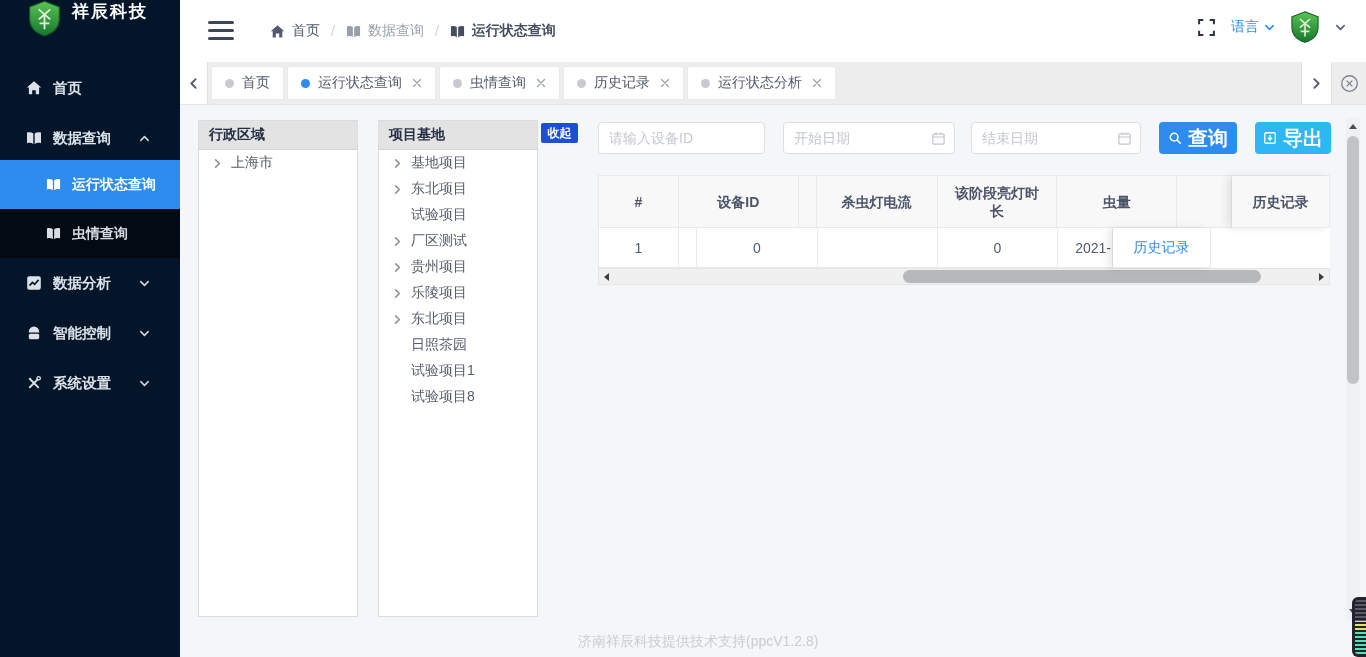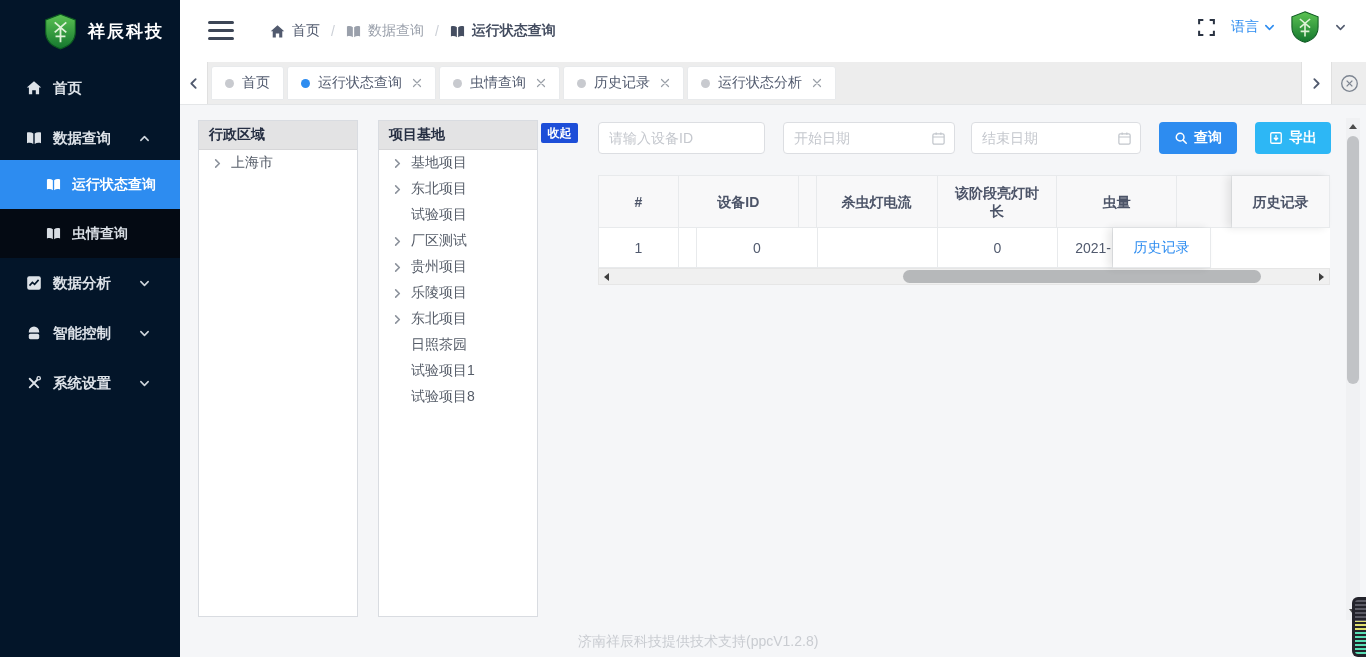--- a/index.html
+++ b/index.html
@@ -3,21 +3,21 @@
 <meta charset="utf-8">
 <style>
   *{margin:0;padding:0;box-sizing:border-box}
   html,body{background:#d8dadd}
   .screen{position:relative;width:1366px;height:657px;overflow:hidden;background:#f5f6f8;
     font-family:"Liberation Sans","DejaVu Sans",sans-serif;font-size:14px;color:#515a6e}
   svg{display:block}
 
   
   .sidebar{position:absolute;left:0;top:0;width:180px;height:657px;background:#031529;z-index:20}
-  .logo-row{position:absolute;left:0;top:0;width:100%;height:62px;display:flex;align-items:center;padding-left:44px;gap:11px;cursor:pointer}
+  .logo-row{position:absolute;left:0;top:0;width:100%;height:62px;display:flex;align-items:flex-start;padding-left:28px;gap:11px;cursor:pointer}
   .logo-svg{width:33px;height:37px}
   .brand-text{color:#fff;font-size:17px;font-weight:bold;letter-spacing:2px}
   .nav-item{position:absolute;left:0;width:100%;height:36px;display:flex;align-items:center;padding-left:26px;gap:11px;
     color:#dde2e8;font-weight:600;font-size:14.5px;cursor:pointer}
   .nav-item svg.mi{width:16px;height:16px;color:#dde2e8}
   .nav-chev{position:absolute;right:30px;width:11px;height:11px;color:#cfd5dc}
   .submenu{position:absolute;left:0;top:160px;width:100%;height:98px;background:#040a13}
   .sub-item{height:49px;display:flex;align-items:center;padding-left:46px;gap:11px;color:#d8dde3;font-weight:600;cursor:pointer}
   .sub-item svg.mi{width:15px;height:15px}
   .sub-item.active{background:#2d8cf0;color:#fff}
@@ -74,21 +74,21 @@
   .txt-input{position:absolute;top:17px;height:32px;border:1px solid #dcdee2;border-radius:4px;background:#fff;
     font-family:inherit;font-size:14px;color:#515a6e;padding:0 10px;outline:none}
   .txt-input::placeholder{color:#c5c8ce}
   .in-device{left:418px;width:167px}
   .date-wrap{position:absolute;top:17px;height:32px;background:#fff;border:1px solid #dcdee2;border-radius:4px}
   .date-wrap.start{left:603px;width:172px}
   .date-wrap.end{left:791px;width:170px}
   .date-wrap input{border:none;background:transparent;width:100%;height:100%;padding:0 30px 0 10px;font-family:inherit;font-size:14px;color:#515a6e;outline:none}
   .date-wrap input::placeholder{color:#c5c8ce}
   .cal-ico{position:absolute;right:8px;top:8px;width:15px;height:15px;color:#c2c6cc}
-  .btn{position:absolute;top:17px;height:32px;border:none;border-radius:4px;color:#fff;font-size:14px;font-family:inherit;
+  .btn{position:absolute;top:17px;height:32px;border:none;border-radius:4px;color:#fff;font-size:20px;font-family:inherit;
     display:flex;align-items:center;justify-content:center;gap:6px;cursor:pointer;font-weight:bold}
   .btn svg{width:14px;height:14px}
   .btn.query{left:979px;width:78px;background:#2d8cf0}
   .btn.export{left:1075px;width:76px;background:#2db7f5}
 
   
   .data-table{position:absolute;left:418px;top:70px;width:732px;border-top:1px solid #e8eaec;border-left:1px solid #e8eaec;background:#fff}
   .t-row{display:flex}
   .t-cell{border-right:1px solid #e8eaec;border-bottom:1px solid #e8eaec;display:flex;align-items:center;justify-content:center;
     text-align:center;overflow:hidden}

